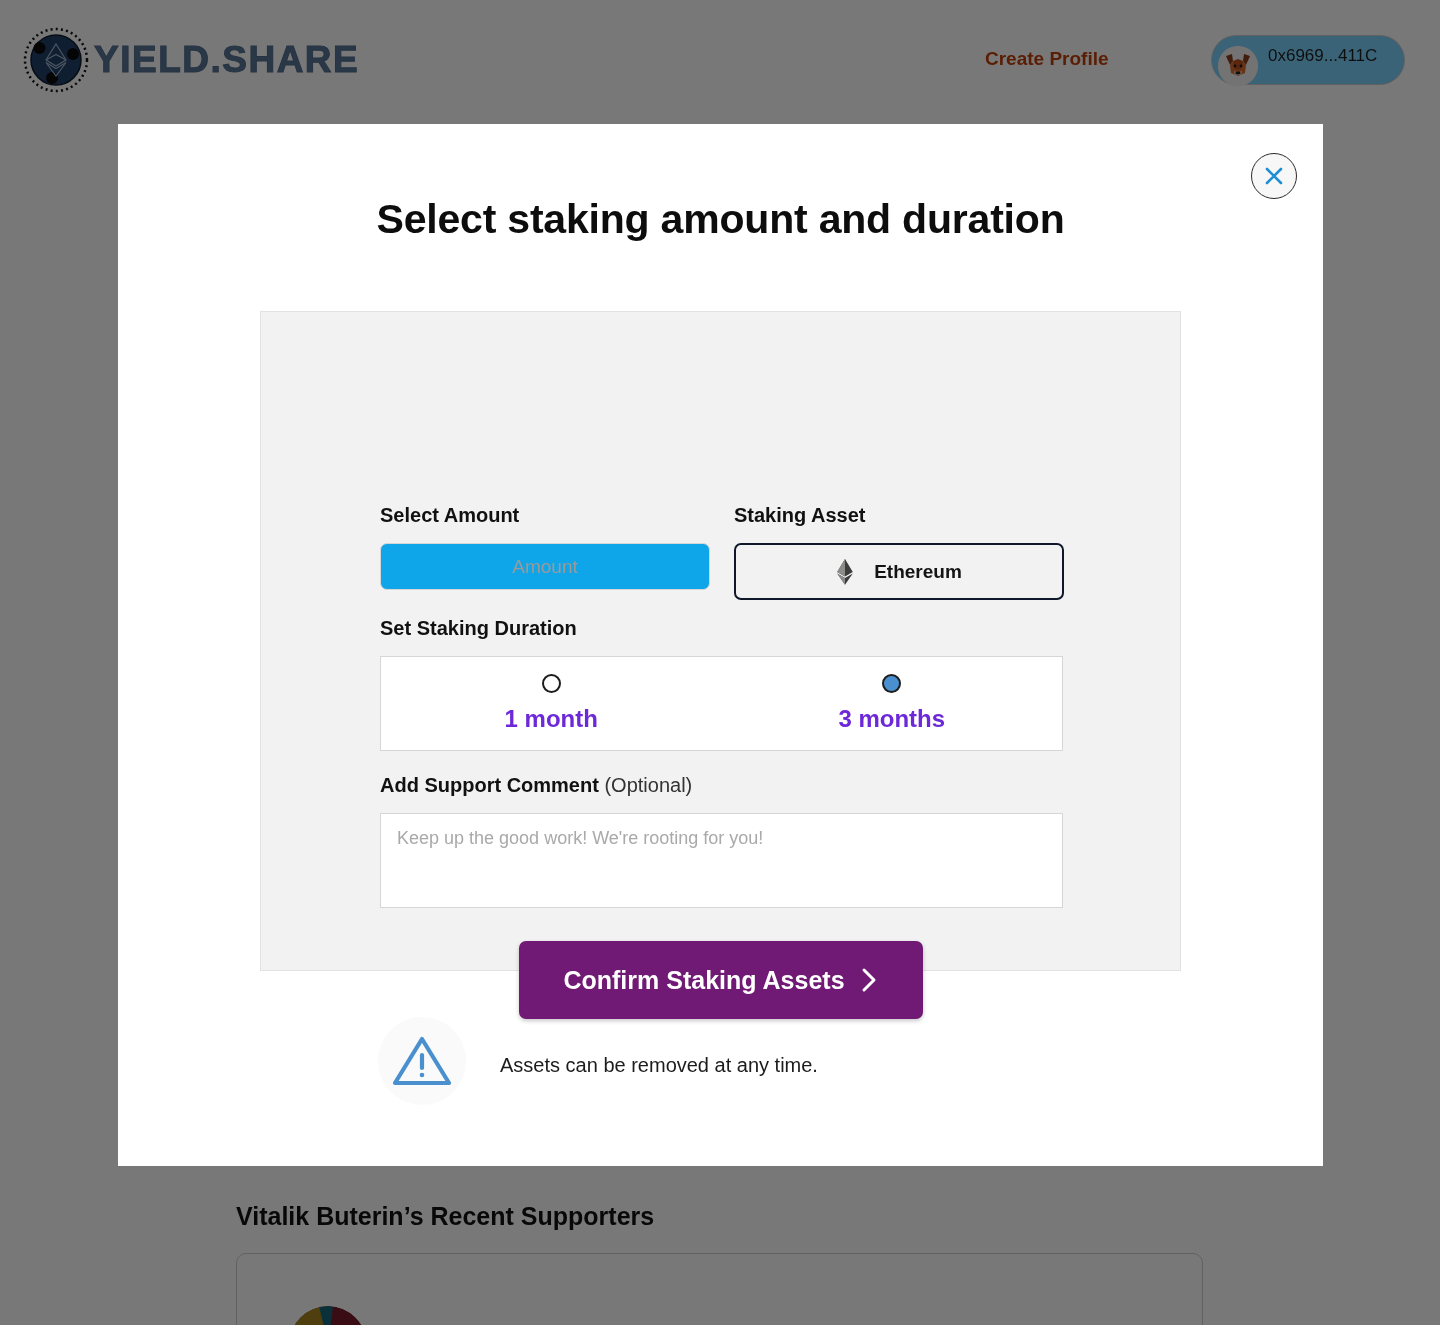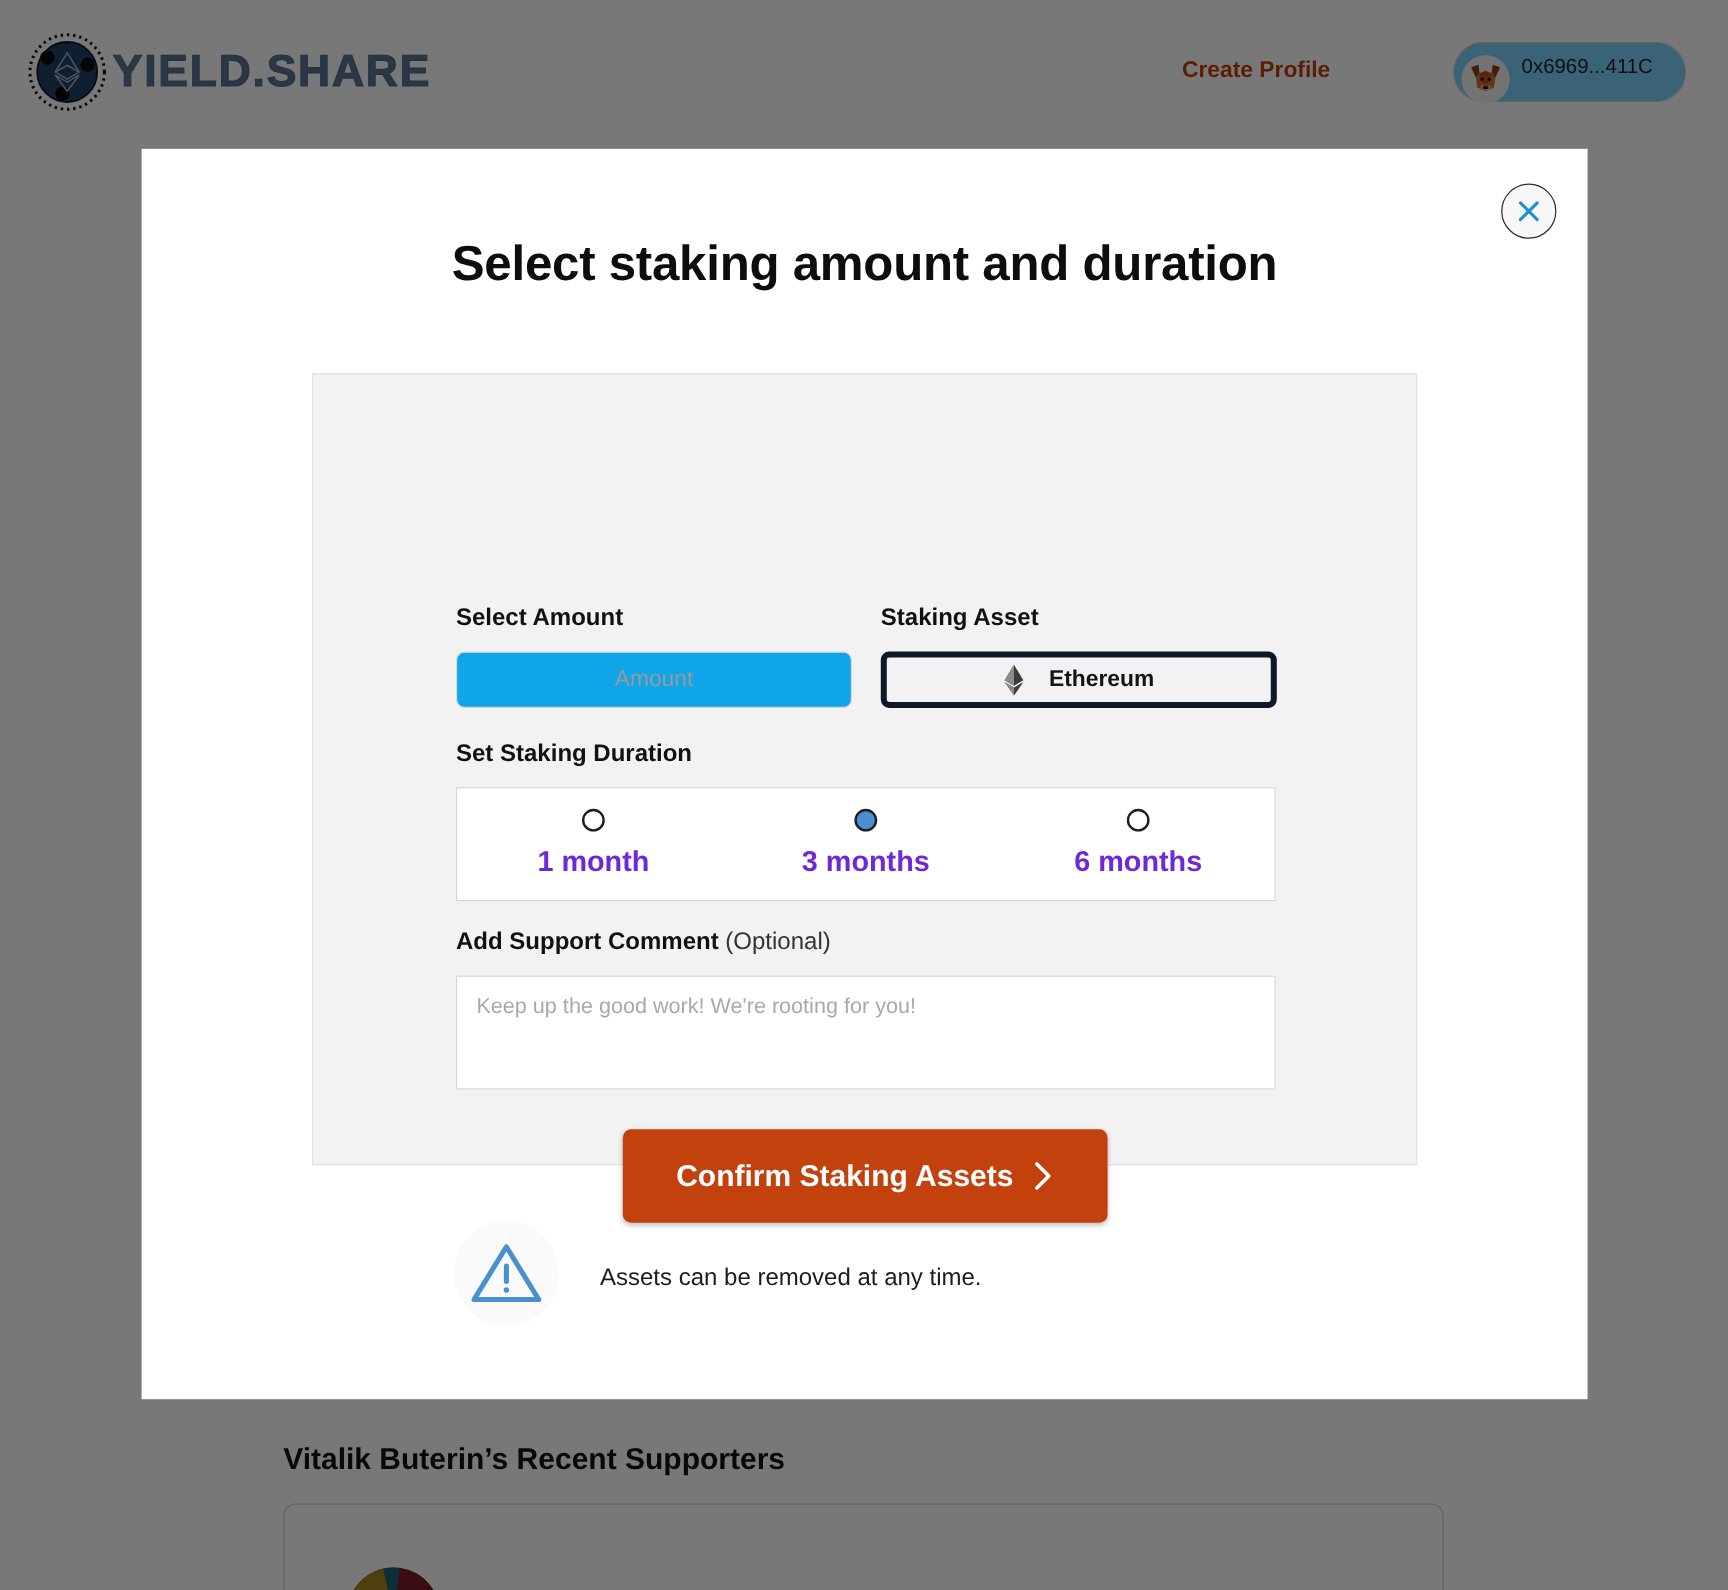--- a/index.html
+++ b/index.html
@@ -213,22 +213,22 @@
   #amount-input::placeholder { color: #9a9a9a; }
 
   #asset-group {
     position: absolute;
     left: 473px; top: 192px;
     width: 330px;
   }
 
   #asset-select {
     margin-top: 16px;
-    width: 330px; height: 47px;
-    border: 5px solid #0f172a;
+    width: 330px; height: 57px;
+    border: 2px solid #0f172a;
     border-radius: 7px;
     background: #f2f2f2;
     display: flex;
     align-items: center;
     justify-content: center;
     gap: 20px;
     cursor: pointer;
   }
 
   #asset-name {
@@ -292,21 +292,21 @@
     font-size: 18px;
     color: #2a2a2a;
     outline: none;
   }
   #comment-textarea::placeholder { color: #a9a9a9; }
 
   #confirm-button {
     position: absolute;
     left: 258px; top: 629px;
     width: 404px; height: 78px;
-    background: #c2410c;
+    background: #701a75;
     border: none;
     border-radius: 7px;
     box-shadow: 0 2px 4px rgba(0,0,0,.22);
     display: flex;
     align-items: center;
     justify-content: center;
     gap: 14px;
     cursor: pointer;
     font-family: "Liberation Sans", sans-serif;
   }
@@ -453,24 +453,20 @@
         <div class="duration-option">
           <span class="radio-dot"></span>
           <span class="duration-label">1 month</span>
         </div>
 
         <div class="duration-option">
           <span class="radio-dot selected"></span>
           <span class="duration-label">3 months</span>
         </div>
 
-        <div class="duration-option">
-          <span class="radio-dot"></span>
-          <span class="duration-label">6 months</span>
-        </div>
       </div>
     </div>
 
     <div id="comment-group">
       <div class="field-label">
         <span>Add Support Comment</span>
         <span class="field-label-normal">(Optional)</span>
       </div>
       <textarea id="comment-textarea" placeholder="Keep up the good work! We're rooting for you!" style=""></textarea>
     </div>

